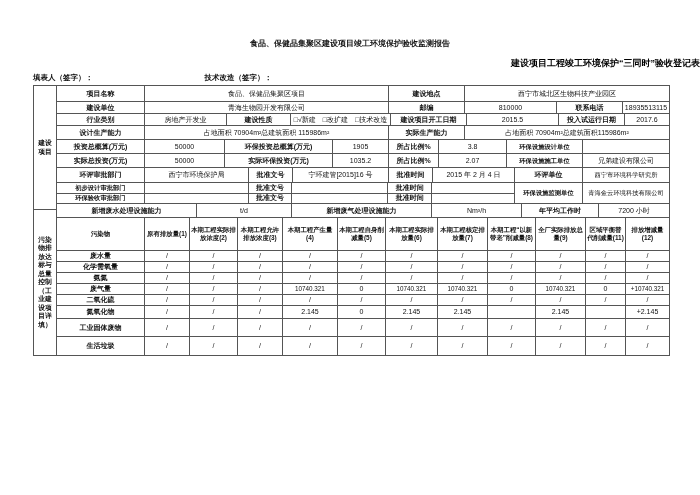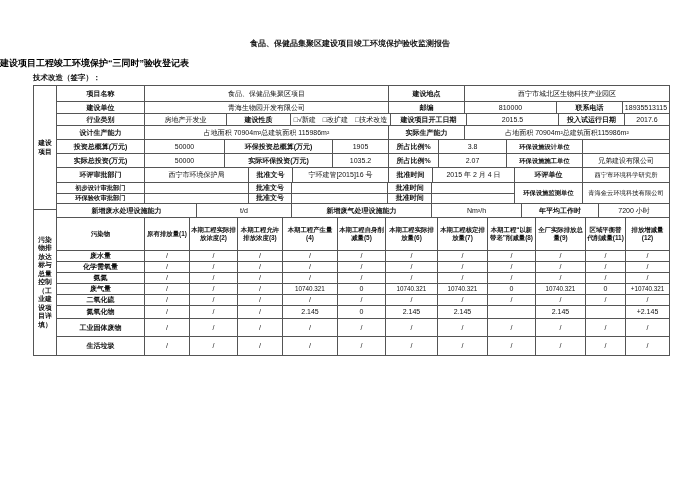--- a/index.html
+++ b/index.html
@@ -1,20 +1,20 @@
 <!DOCTYPE html>
 <html><head>
 <meta charset="utf-8">
 <style>
   html,body{margin:0;padding:0;}
   body{width:700px;height:495px;background:#ffffff;position:relative;
        font-family:"Liberation Sans",sans-serif;color:#111;}
   .abs{position:absolute;}
   .t1{top:38px;left:0;width:700px;text-align:center;font-size:8px;font-weight:bold;color:#151515;}
-  .t2{top:57px;left:0;width:700px;text-align:left;font-size:9px;font-weight:bold;color:#000;}
+  .t2{top:57px;left:0;width:700px;text-align:right;font-size:9px;font-weight:bold;color:#000;}
   .sigrow{top:73px;left:33px;width:635px;display:flex;font-size:7.5px;font-weight:bold;}
   .sigrow span{display:block;}
   .sig-a{width:46%;}
   .sig-b{width:27%;}
   .sig-c{width:27%;}
   .sheet{top:85px;left:33px;width:635px;border:1px solid #555;display:flex;background:#fff;}
   .side{width:22px;border-right:1px solid #555;display:flex;flex-direction:column;}
   .sidecell{display:flex;align-items:center;justify-content:center;text-align:center;
             font-size:6.8px;line-height:8.5px;font-weight:bold;padding:1px;box-sizing:border-box;}
   .side-top{height:124px;border-bottom:1px solid #555;}
@@ -61,20 +61,21 @@
     <path d="M70 330 L140 255 M85 335 L160 265 M95 260 L150 320"></path>
     <path d="M280 330 L380 250 M300 335 L400 260 M310 255 L390 325"></path>
     <path d="M575 205 L650 165 M585 212 L660 172"></path>
   </g>
 </svg>
 
 <div class="abs t1">食品、保健品集聚区建设项目竣工环境保护验收监测报告</div>
 <div class="abs t2">建设项目工程竣工环境保护“三同时”验收登记表</div>
 
 <div class="abs sigrow">
+  <span class="sig-b">填表人（签字）：</span>
   <span class="sig-c">技术改造（签字）：</span>
 </div>
 
 <div class="abs sheet">
   <div class="side">
     <div class="sidecell side-top wrapok">建设项目</div>
     <div class="sidecell side-bot wrapok">污染物排放达标与总量控制（工业建设项目详填）</div>
   </div>
   <div class="main">
 

